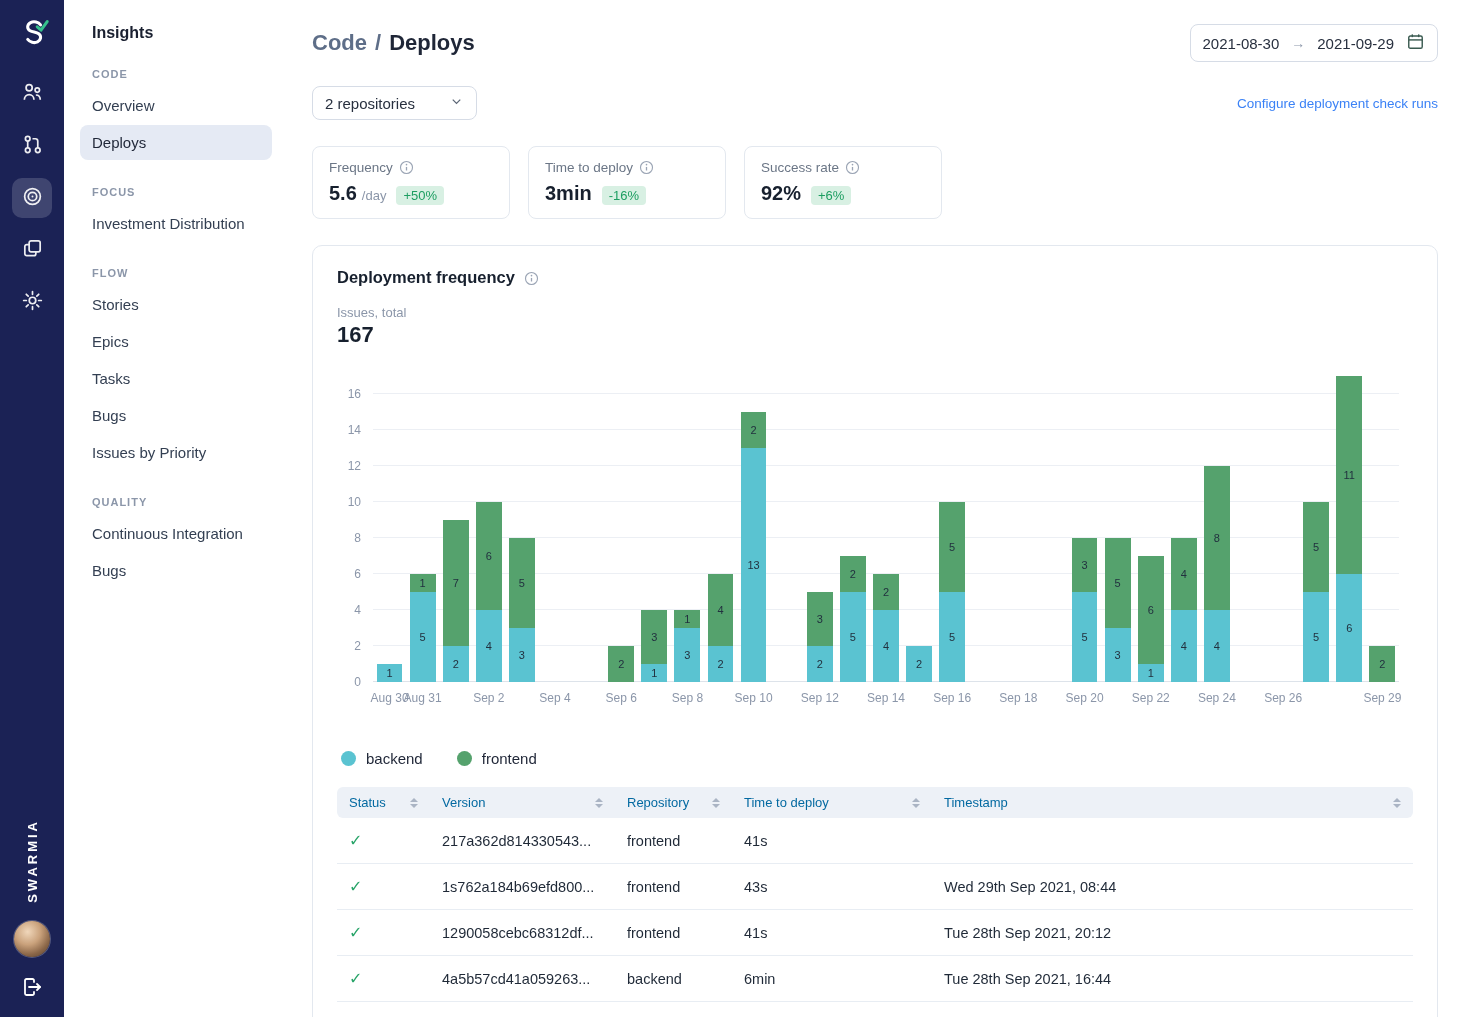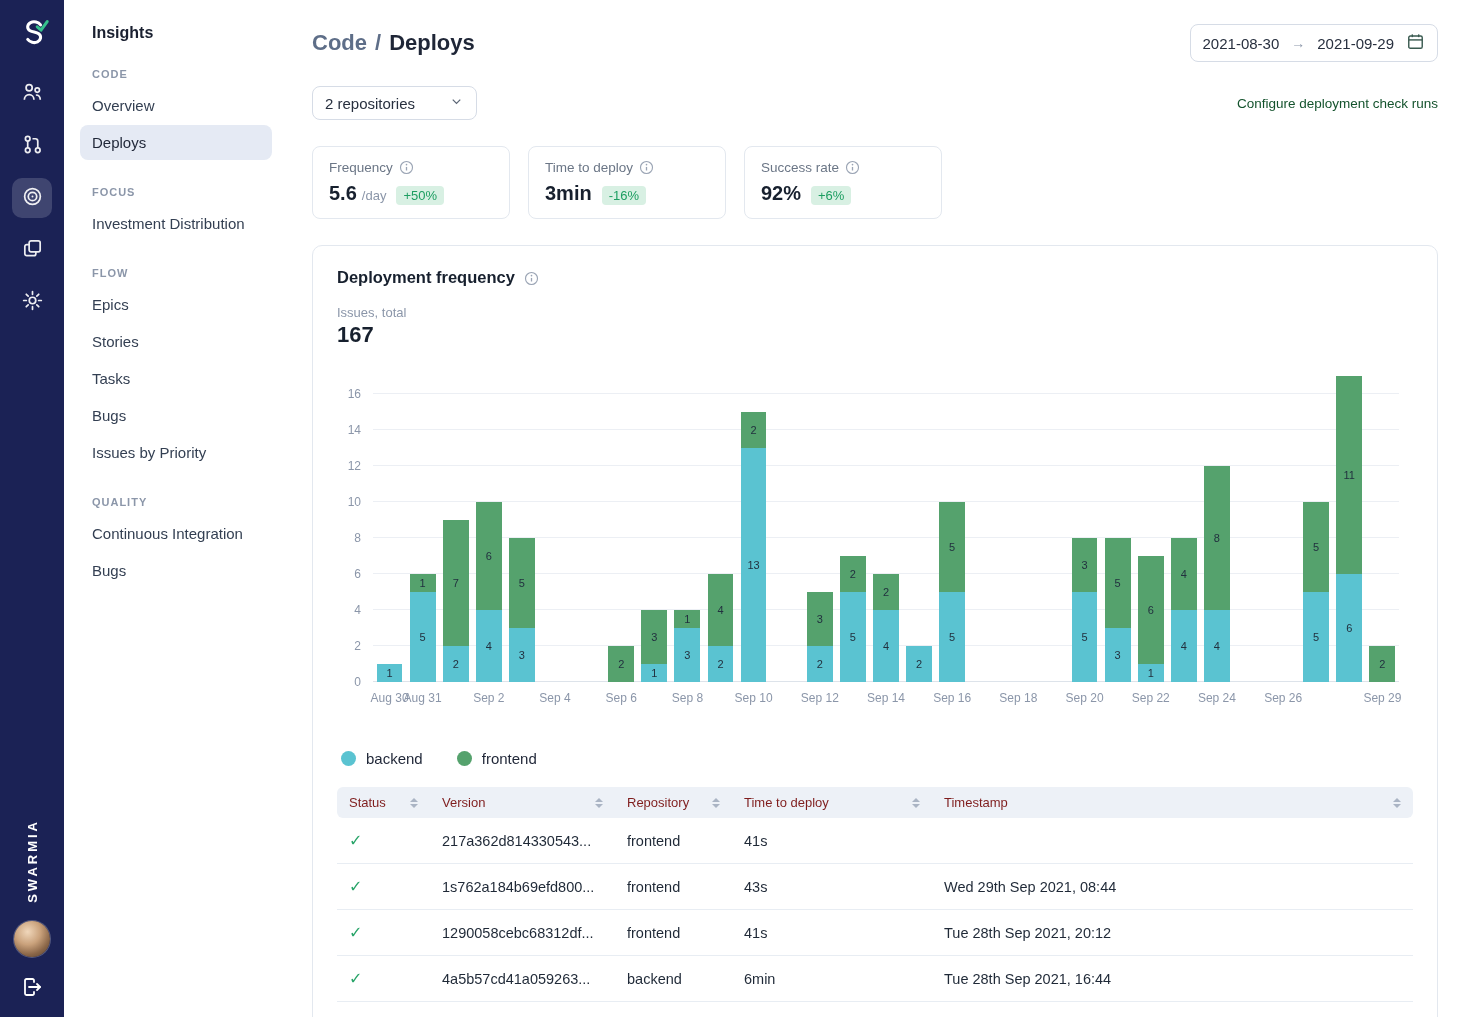--- a/index.html
+++ b/index.html
@@ -62,21 +62,21 @@
   .date-arrow { color: #8b96a9; font-size: 14px; }
   .date-range svg { width: 19px; height: 19px; }
 
   .toolbar-row { display: flex; justify-content: space-between; align-items: center; margin-top: 24px; }
   .repo-select {
     display: flex; align-items: center; gap: 34px;
     border: 1px solid #d6dce6; border-radius: 8px; padding: 7px 12px;
     font-size: 15px; color: #28303f; cursor: pointer;
   }
   .repo-select svg { width: 15px; height: 15px; }
-  .config-link { color: #14532d; font-size: 13.5px; font-weight: 500; text-decoration: none; cursor: pointer; }
+  .config-link { color: #3b82f6; font-size: 13.5px; font-weight: 500; text-decoration: none; cursor: pointer; }
 
   .stats-row { display: flex; gap: 18px; margin-top: 26px; }
   .stat-card { border: 1px solid #e3e8ef; border-radius: 8px; padding: 13px 16px; min-width: 198px; }
   .stat-label { display: flex; align-items: center; gap: 6px; font-size: 13.5px; color: #6b7686; }
   .info { width: 15px; height: 15px; display: inline-flex; cursor: pointer; }
   .info svg { width: 15px; height: 15px; }
   .stat-value-row { display: flex; align-items: baseline; gap: 5px; margin-top: 7px; }
   .stat-value { font-size: 20px; font-weight: 700; color: #17202e; }
   .stat-unit { font-size: 13px; color: #8b96a9; }
   .badge {
@@ -115,21 +115,21 @@
   .legend-dot { width: 15px; height: 15px; border-radius: 50%; }
 
   
   .table { margin-top: 20px; }
   .thead {
     display: grid; grid-template-columns: 93px 185px 117px 200px 1fr;
     background: #edf1f7; border-radius: 6px;
   }
   .th {
     display: flex; align-items: center; justify-content: space-between;
-    padding: 8px 12px; font-size: 13px; color: #7f1d1d; cursor: pointer;
+    padding: 8px 12px; font-size: 13px; color: #0369a1; cursor: pointer;
   }
   .sort { display: inline-flex; flex-direction: column; gap: 2px; margin-left: 8px; }
   .sort i { display: block; width: 0; height: 0; border-left: 4px solid transparent; border-right: 4px solid transparent; }
   .sort .s-up { border-bottom: 4px solid #aab4c4; }
   .sort .s-down { border-top: 4px solid #aab4c4; }
   .trow {
     display: grid; grid-template-columns: 93px 185px 117px 200px 1fr;
     border-bottom: 1px solid #e8edf3; cursor: pointer;
   }
   .td {
@@ -230,22 +230,22 @@
   <div class="side-section">
     <div class="side-section-label">FOCUS</div>
     <div class="side-section-items">
           <div class="side-item">Investment Distribution</div>
         </div>
   </div>
 
   <div class="side-section">
     <div class="side-section-label">FLOW</div>
     <div class="side-section-items">
+          <div class="side-item">Stories</div>
           <div class="side-item">Epics</div>
-          <div class="side-item">Stories</div>
           <div class="side-item">Tasks</div>
           <div class="side-item">Bugs</div>
           <div class="side-item">Issues by Priority</div>
         </div>
   </div>
 
   <div class="side-section">
     <div class="side-section-label">QUALITY</div>
     <div class="side-section-items">
           <div class="side-item">Continuous Integration</div>

